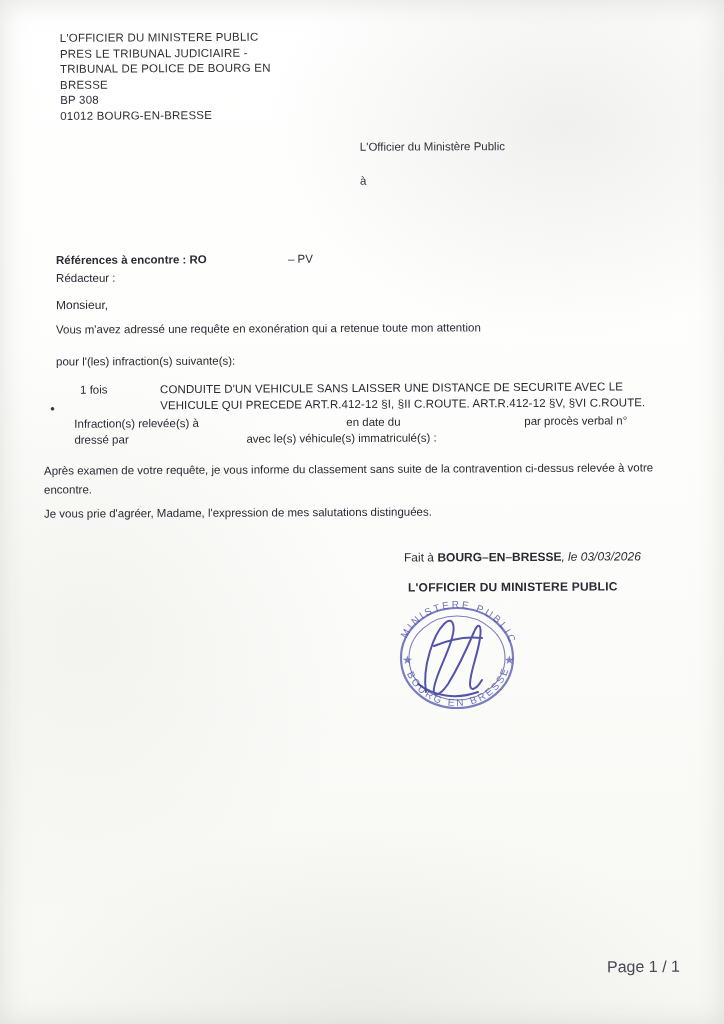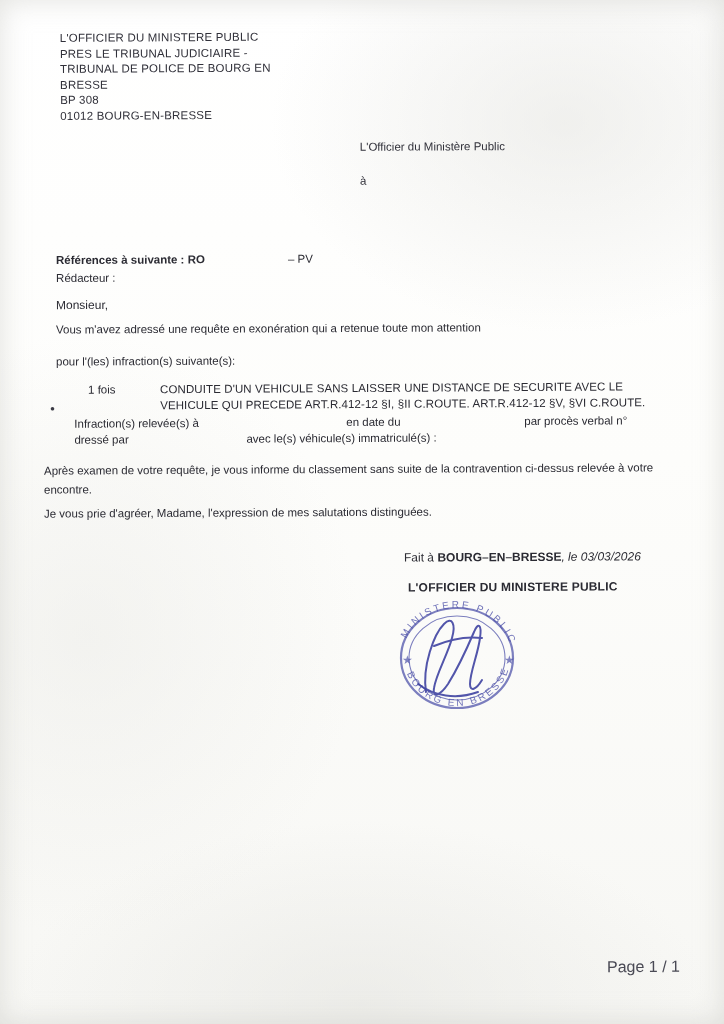--- a/index.html
+++ b/index.html
@@ -135,21 +135,21 @@
   .infraction .bullet {
     position: absolute;
     left: 0px;
     top: 22px;
     font-size: 13px;
     line-height: 10px;
     color: #3a3a44;
   }
   .infraction .count {
     position: absolute;
-    left: 38px;
+    left: 30px;
     top: 0px;
   }
   .infraction .offence {
     position: absolute;
     left: 110px;
     top: 0px;
     width: 520px;
     line-height: 16px;
     letter-spacing: 0.1px;
   }
@@ -256,21 +256,21 @@
     </div>
 
     <div class="recipient">
       <div>L'Officier du Ministère Public</div>
       <div class="to">à</div>
       <div class="recipient-blank"></div>
     </div>
 
     <div class="refs">
       <div class="line1">
-        <span>Références à suivante : RO</span>
+        <span>Références à encontre : RO</span>
         <span class="pv">–  PV</span>
       </div>
       <div class="line2">Rédacteur :</div>
     </div>
 
     <div class="salutation">Monsieur,</div>
     <div class="para1">Vous m'avez adressé une requête en exonération qui a retenue toute mon attention</div>
     <div class="para2">pour l'(les) infraction(s) suivante(s):</div>
 
     <div class="infraction">

